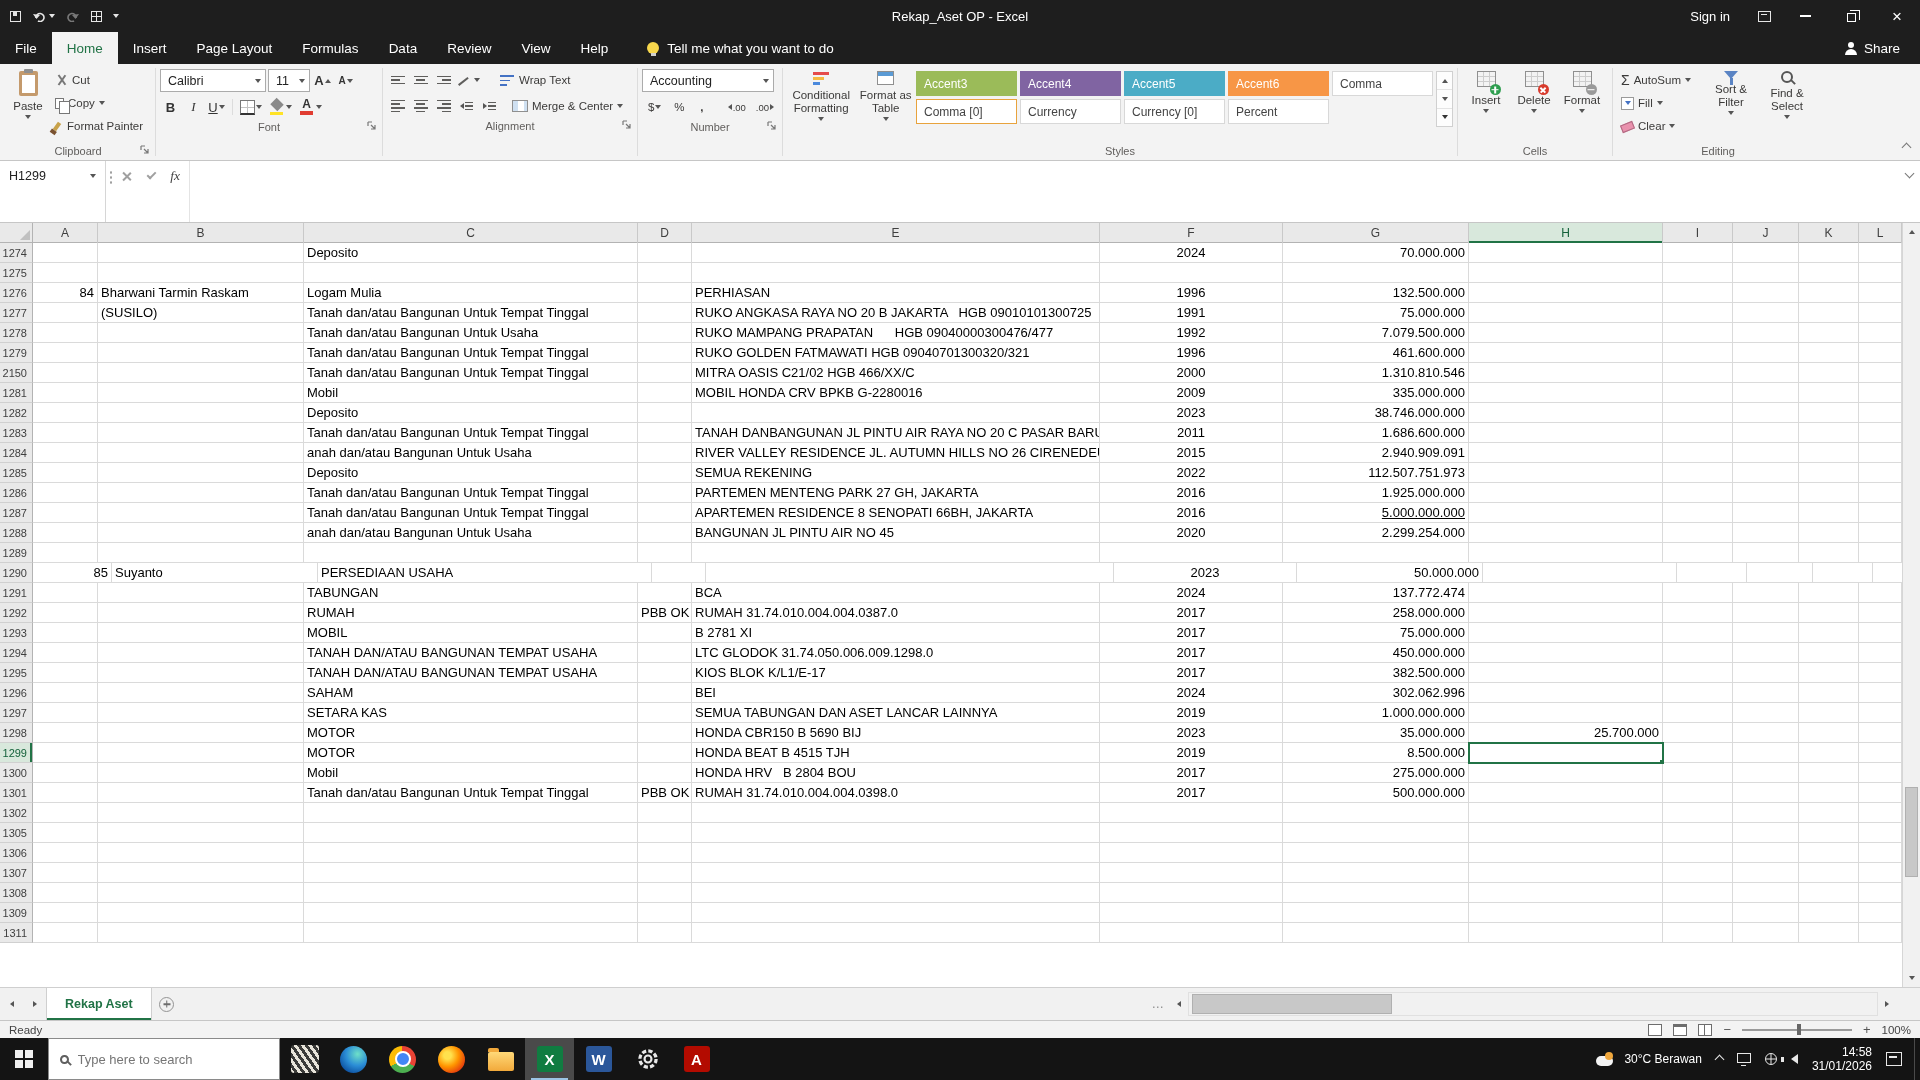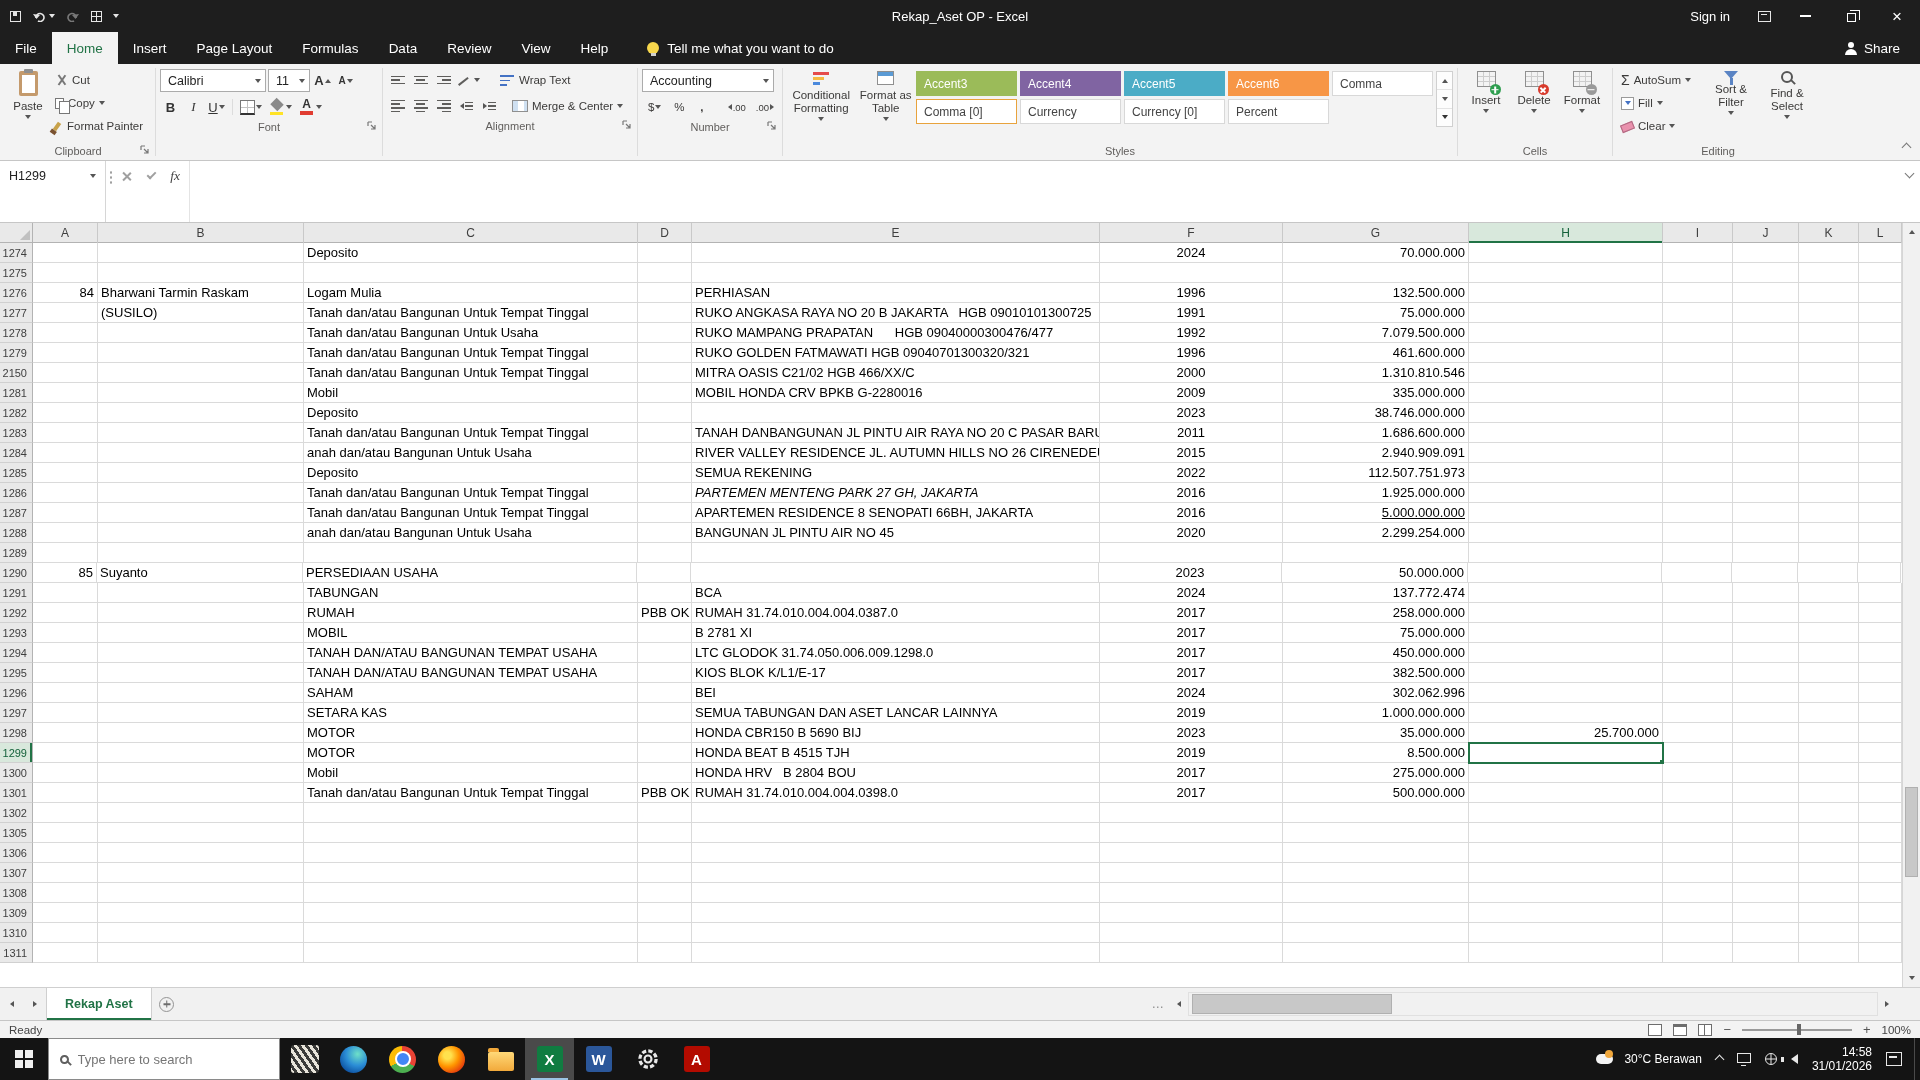--- a/index.html
+++ b/index.html
@@ -861,21 +861,21 @@
           <div class="cell" style="width: 66px;"></div>
           <div class="cell" style="width: 60px;"></div>
           <div class="cell" style="width: 43px;"></div>
         </div>
         <div class="grow">
           <div class="row-h">1286</div>
           <div class="cell" style="width: 65px; text-align: right;"></div>
           <div class="cell" style="width: 206px;"></div>
           <div class="cell" style="width: 334px;">Tanah dan/atau Bangunan Untuk Tempat Tinggal</div>
           <div class="cell" style="width: 54px;"></div>
-          <div class="cell" style="width: 408px; font-style: italic;">PARTEMEN MENTENG PARK 27 GH, JAKARTA</div>
+          <div class="cell" style="width: 408px;">PARTEMEN MENTENG PARK 27 GH, JAKARTA</div>
           <div class="cell" style="width: 183px; text-align: center;">2016</div>
           <div class="cell" style="width: 186px; text-align: right;">1.925.000.000</div>
           <div class="cell" style="width: 194px; text-align: right;"></div>
           <div class="cell" style="width: 70px;"></div>
           <div class="cell" style="width: 66px;"></div>
           <div class="cell" style="width: 60px;"></div>
           <div class="cell" style="width: 43px;"></div>
         </div>
         <div class="grow">
           <div class="row-h">1287</div>
@@ -917,21 +917,21 @@
           <div class="cell" style="width: 183px; text-align: center;"></div>
           <div class="cell" style="width: 186px; text-align: right;"></div>
           <div class="cell" style="width: 194px; text-align: right;"></div>
           <div class="cell" style="width: 70px;"></div>
           <div class="cell" style="width: 66px;"></div>
           <div class="cell" style="width: 60px;"></div>
           <div class="cell" style="width: 43px;"></div>
         </div>
         <div class="grow">
           <div class="row-h">1290</div>
-          <div class="cell" style="width: 64px; text-align: right;">85</div>
+          <div class="cell" style="width: 79px; text-align: right;">85</div>
           <div class="cell" style="width: 206px;">Suyanto</div>
           <div class="cell" style="width: 334px;">PERSEDIAAN USAHA</div>
           <div class="cell" style="width: 54px;"></div>
           <div class="cell" style="width: 408px;"></div>
           <div class="cell" style="width: 183px; text-align: center;">2023</div>
           <div class="cell" style="width: 186px; text-align: right;">50.000.000</div>
           <div class="cell" style="width: 194px; text-align: right;"></div>
           <div class="cell" style="width: 70px;"></div>
           <div class="cell" style="width: 66px;"></div>
           <div class="cell" style="width: 60px;"></div>
@@ -1172,35 +1172,20 @@
           <div class="cell" style="width: 183px; text-align: center;"></div>
           <div class="cell" style="width: 186px; text-align: right;"></div>
           <div class="cell" style="width: 194px; text-align: right;"></div>
           <div class="cell" style="width: 70px;"></div>
           <div class="cell" style="width: 66px;"></div>
           <div class="cell" style="width: 60px;"></div>
           <div class="cell" style="width: 43px;"></div>
         </div>
         <div class="grow">
           <div class="row-h">1309</div>
-          <div class="cell" style="width: 65px; text-align: right;"></div>
-          <div class="cell" style="width: 206px;"></div>
-          <div class="cell" style="width: 334px;"></div>
-          <div class="cell" style="width: 54px;"></div>
-          <div class="cell" style="width: 408px;"></div>
-          <div class="cell" style="width: 183px; text-align: center;"></div>
-          <div class="cell" style="width: 186px; text-align: right;"></div>
-          <div class="cell" style="width: 194px; text-align: right;"></div>
-          <div class="cell" style="width: 70px;"></div>
-          <div class="cell" style="width: 66px;"></div>
-          <div class="cell" style="width: 60px;"></div>
-          <div class="cell" style="width: 43px;"></div>
-        </div>
-        <div class="grow">
-          <div class="row-h">1310</div>
           <div class="cell" style="width: 65px; text-align: right;"></div>
           <div class="cell" style="width: 206px;"></div>
           <div class="cell" style="width: 334px;"></div>
           <div class="cell" style="width: 54px;"></div>
           <div class="cell" style="width: 408px;"></div>
           <div class="cell" style="width: 183px; text-align: center;"></div>
           <div class="cell" style="width: 186px; text-align: right;"></div>
           <div class="cell" style="width: 194px; text-align: right;"></div>
           <div class="cell" style="width: 70px;"></div>
           <div class="cell" style="width: 66px;"></div>
@@ -1316,21 +1301,21 @@
   <div class="ticon">
     <svg width="26" height="26" viewBox="0 0 24 24">
         <circle cx="12" cy="12" r="7.5" fill="none" stroke="#e8e8e8" stroke-width="3" stroke-dasharray="3.9 2"></circle>
         <circle cx="12" cy="12" r="3.2" fill="none" stroke="#e8e8e8" stroke-width="2"></circle>
       </svg>
   </div>
   <div class="ticon">
       <span class="appsq acro-sq">A</span>
     </div>
   <div class="tray">
-    <span style="display:flex;align-items:center;gap:11px">
+    <span style="display:flex;align-items:flex-end;gap:11px">
       <i class="wic"></i>
       <span>30°C Berawan</span>
     </span>
     <i class="chev-up"></i>
     <i class="mon"></i>
     <i class="globe"></i>
     <i class="spk"></i>
     <div class="clock">
       <div>14:58</div>
       <div>31/01/2026</div>

